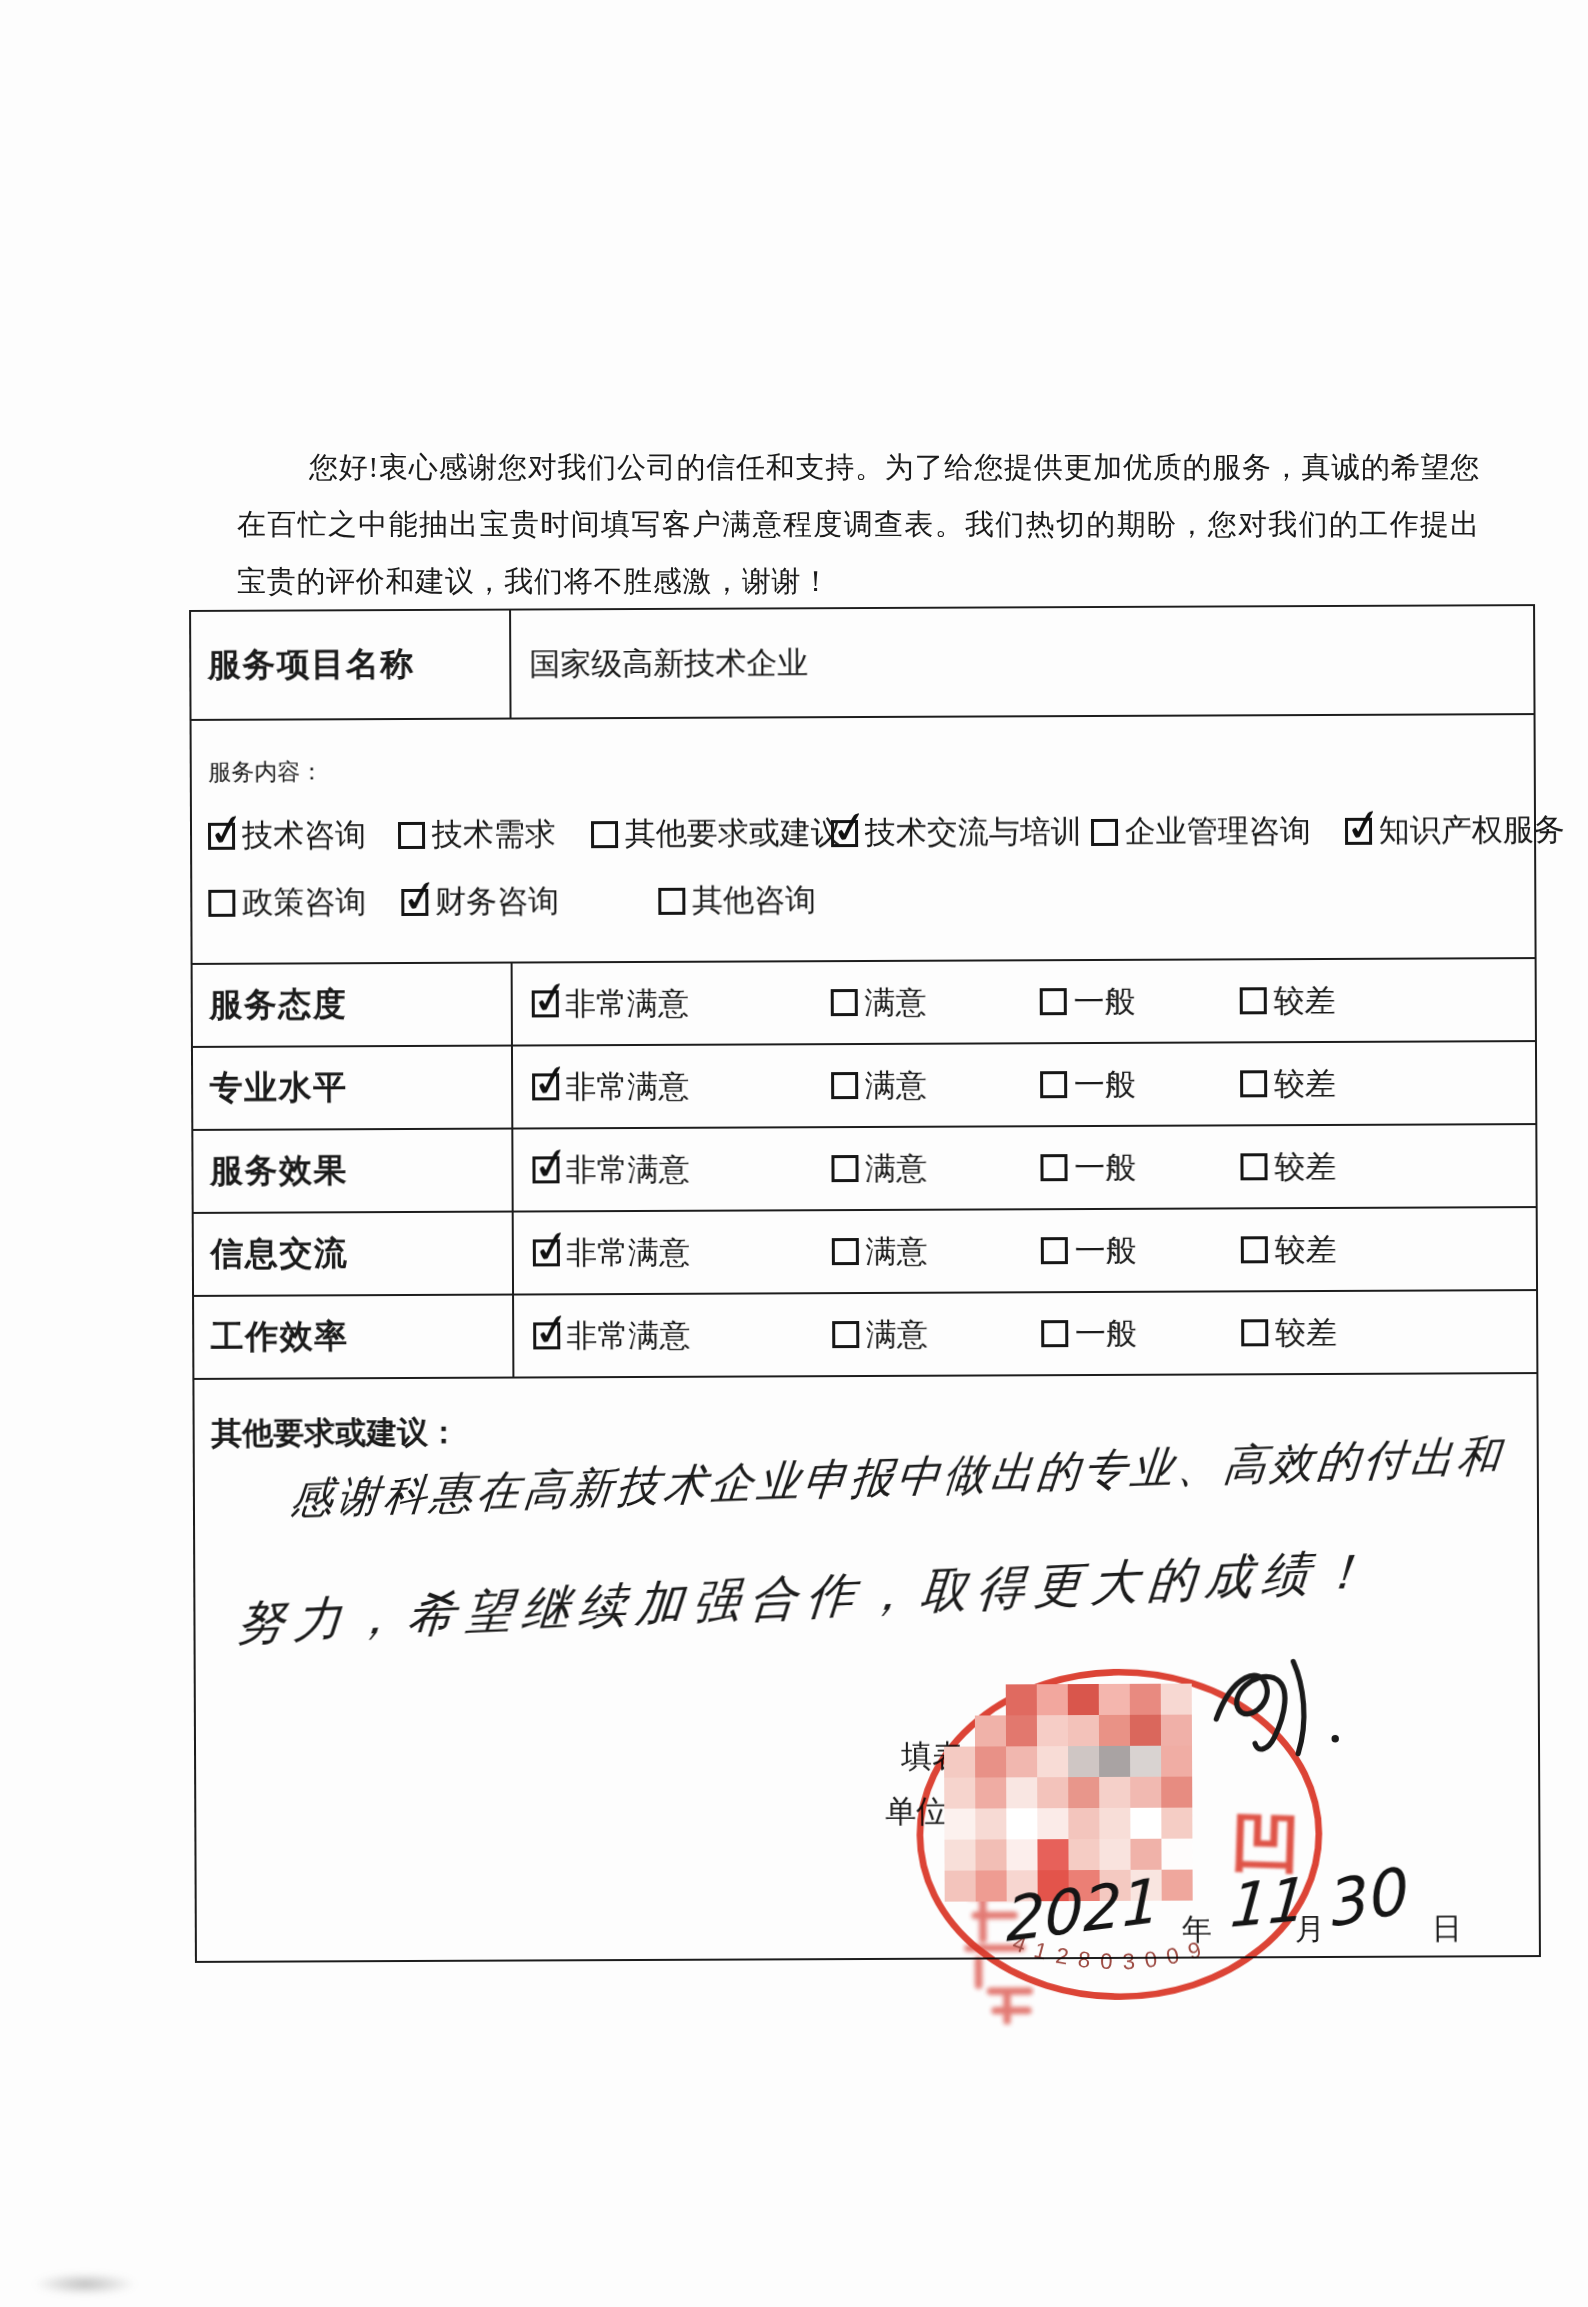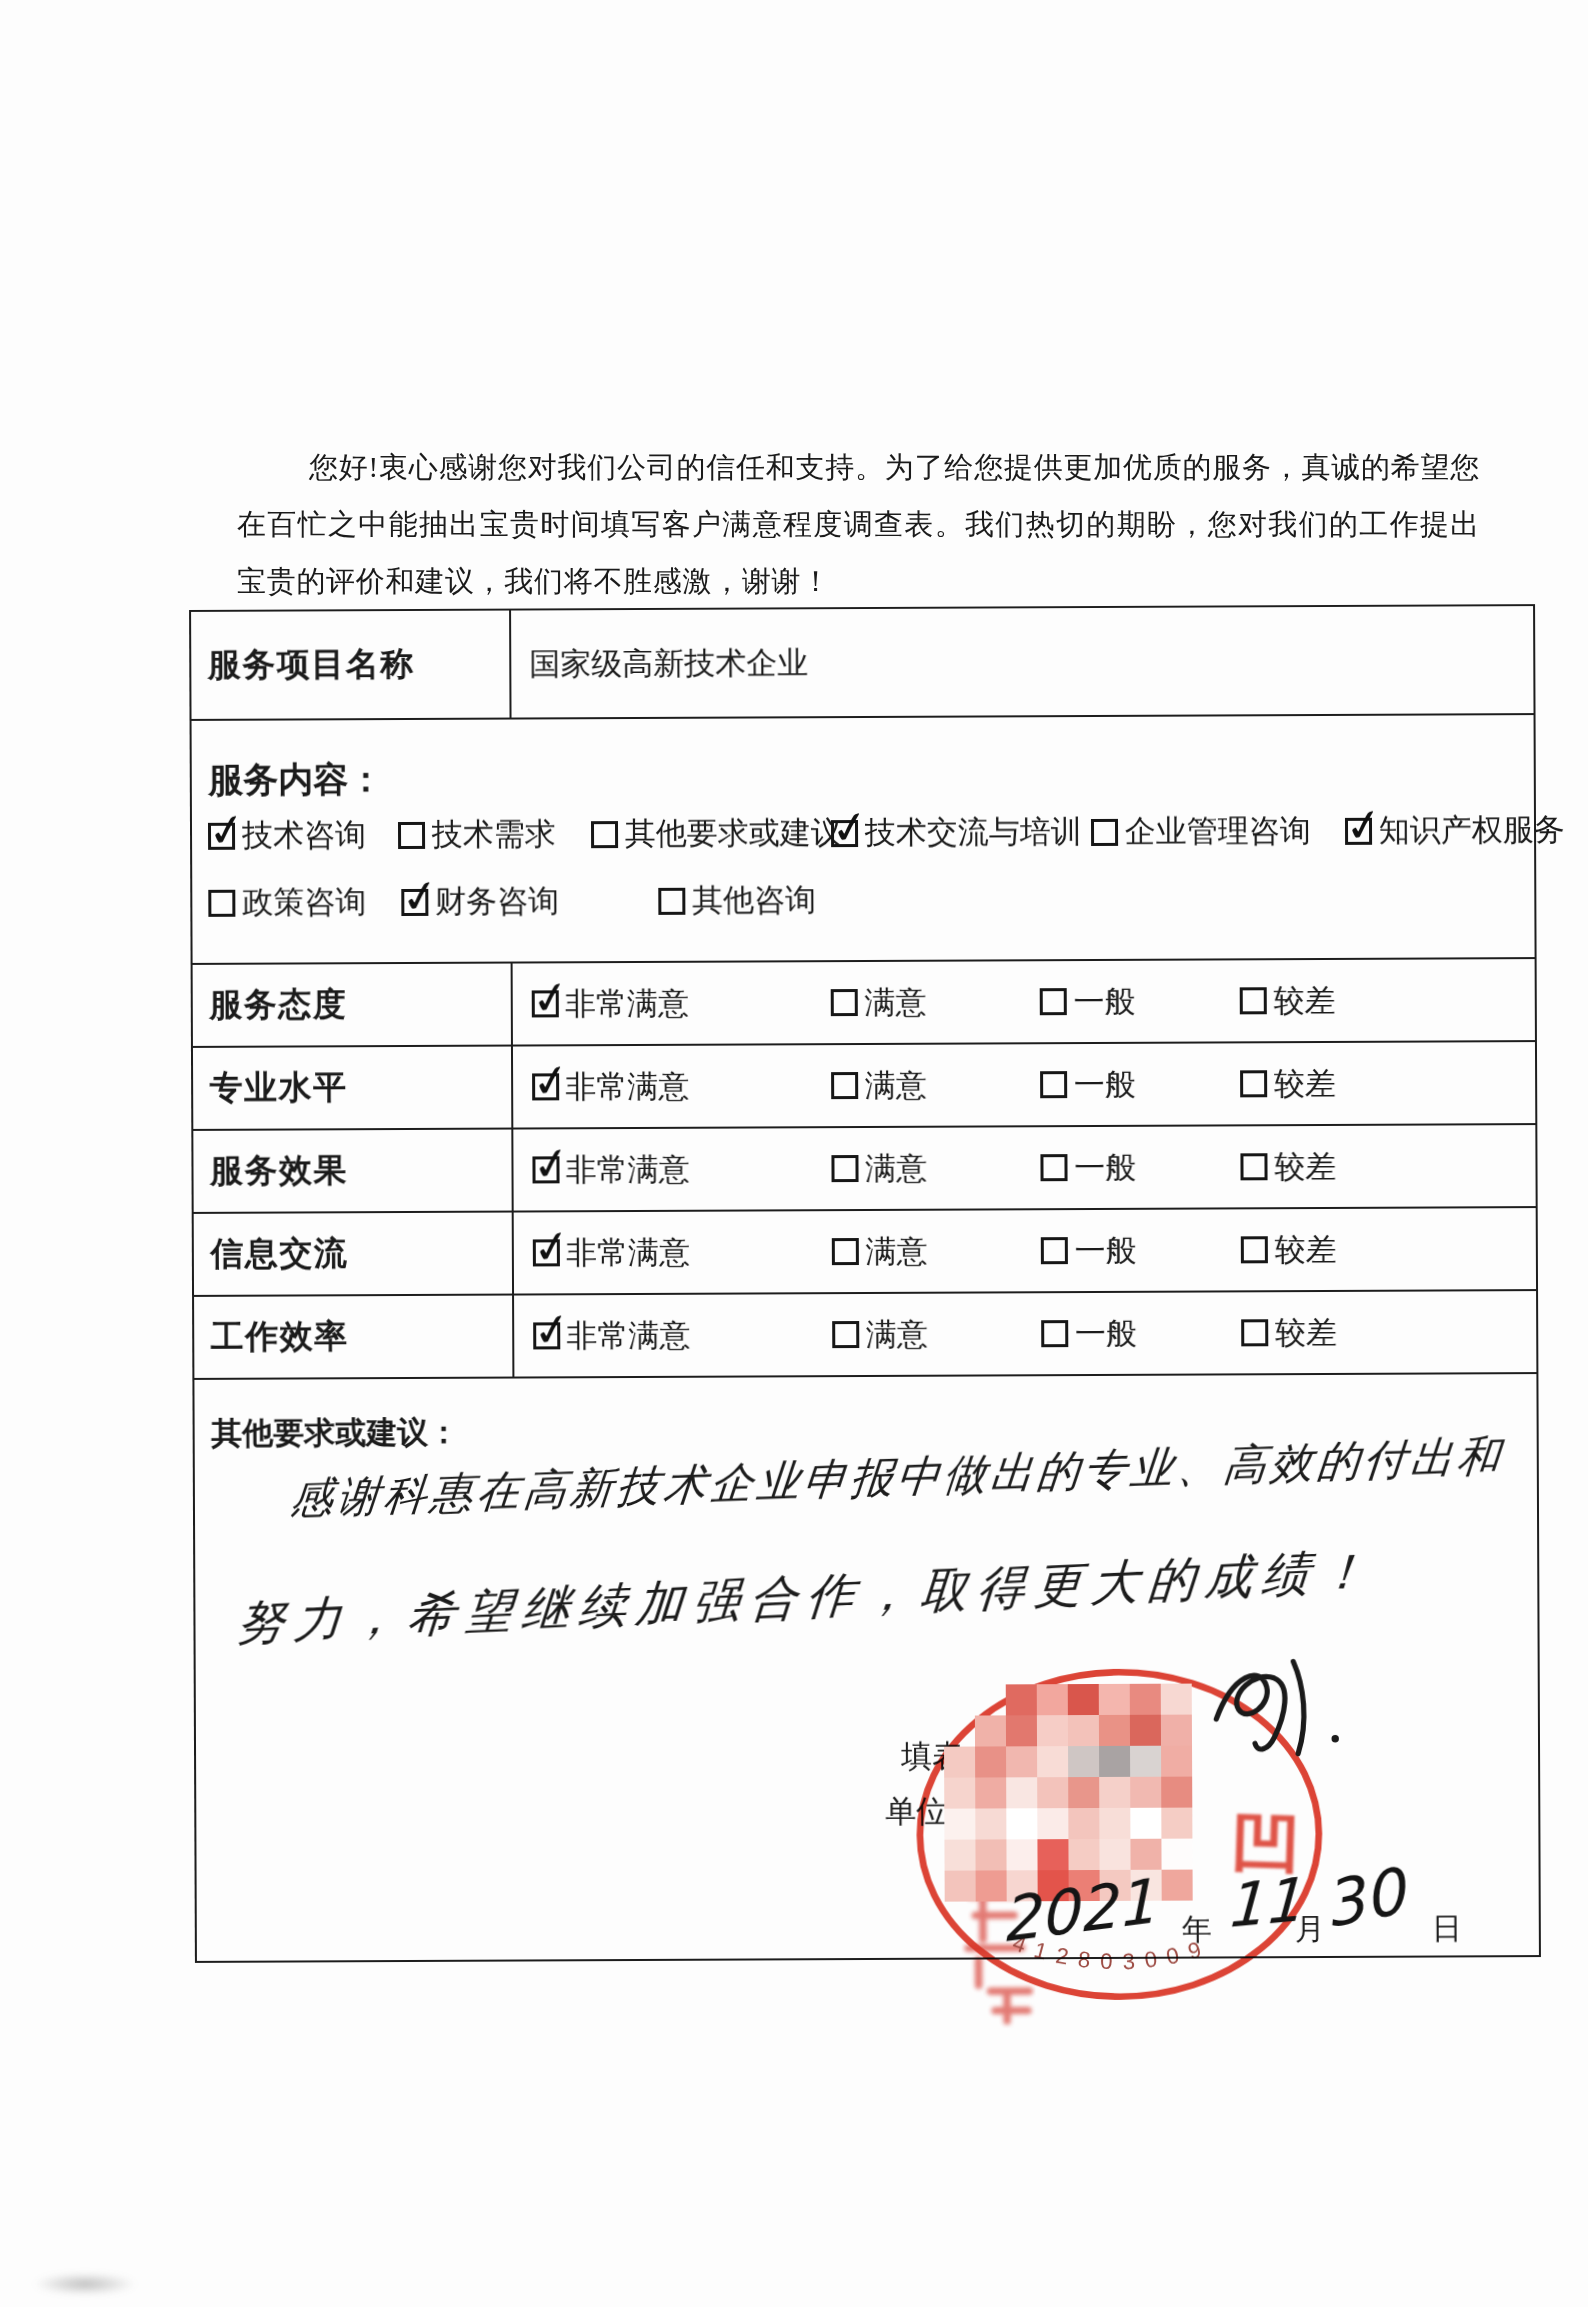--- a/index.html
+++ b/index.html
@@ -29,21 +29,21 @@
   }
   .row { position:relative; box-sizing:border-box; border-bottom:2.2px solid #1d1d1d; }
   .row-project { height:109px; display:flex; }
   .cell-label {
     width:320px; box-sizing:border-box; border-right:2.2px solid #1d1d1d;
     display:flex; align-items:center; padding-left:16.4px;
     font-size:33px; font-weight:bold; letter-spacing:1.5px;
   }
   .cell-value { flex:1; display:flex; align-items:center; padding-left:18px; font-size:31px; }
   .row-service { height:244px; }
-  .svc-label { position:absolute; left:16.4px; top:36px; font-size:35px; font-weight:bold; }
+  .svc-label { position:absolute; left:16.4px; top:36px; font-size:23px; font-weight:normal; }
   .opt { position:absolute; display:flex; align-items:center; height:34px; white-space:nowrap; }
   .cb {
     position:relative; width:27px; height:27px; flex:0 0 27px;
     border:3px solid #161616; margin-right:6.7px; box-sizing:border-box;
   }
   .tick {
     position:absolute; left:-3px; top:-18px; font-size:45px; line-height:1;
     font-style:normal; font-weight:bold; color:#101010;
     transform:rotate(-8deg); font-family:"DejaVu Sans", sans-serif;
   }

